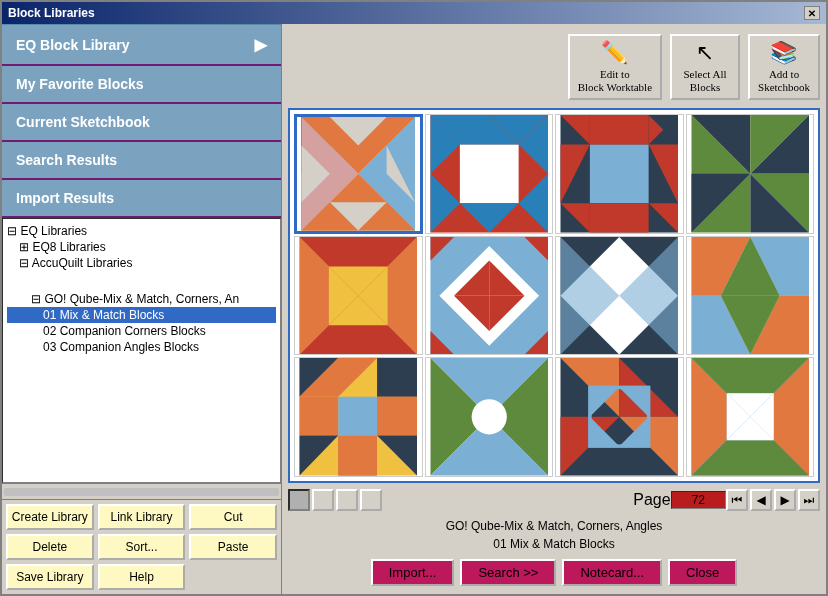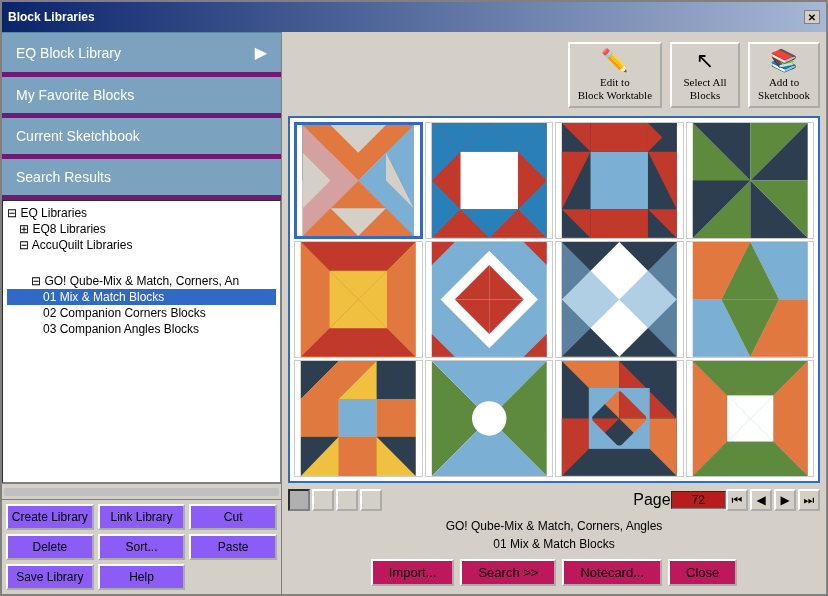--- a/index.html
+++ b/index.html
@@ -7,21 +7,21 @@
 
     .window { width: 828px; height: 596px; background: #d4d0c8; border: 2px solid #808080; display: flex; flex-direction: column; }
 
     .title-bar {
       background: linear-gradient(to right, #0a246a, #a6b8d4);
       color: white;
       padding: 3px 6px;
       display: flex;
       justify-content: space-between;
       align-items: center;
-      height: 30px;
+      height: 22px;
       flex-shrink: 0;
     }
     .title-bar-text { font-size: 12px; font-weight: bold; }
     .close-btn {
       width: 16px; height: 14px;
       background: #d4d0c8;
       border: 1px solid #808080;
       font-size: 10px;
       display: flex; align-items: center; justify-content: center;
       cursor: pointer;
@@ -34,23 +34,23 @@
     
     .left-panel { width: 280px; display: flex; flex-direction: column; background: #d4d0c8; border-right: 1px solid #808080; flex-shrink: 0; }
 
     .nav-section { display: flex; flex-direction: column; }
 
     .nav-item {
       background: #7ba3c0;
       color: white;
       padding: 10px 14px;
       font-size: 14px;
-      font-weight: normal;
-      cursor: pointer;
-      border-bottom: 5px solid #701a75;
+      font-weight: bold;
+      cursor: pointer;
+      border-bottom: 2px solid #701a75;
       display: flex;
       align-items: center;
       justify-content: space-between;
     }
     .nav-item:first-child { border-top: 1px solid #5a8aaa; }
     .nav-arrow { font-size: 16px; }
 
     .tree-area {
       flex: 1;
       background: white;
@@ -73,21 +73,21 @@
     .bottom-buttons {
       display: grid;
       grid-template-columns: 1fr 1fr 1fr;
       gap: 4px;
       padding: 4px;
       background: #d4d0c8;
       border-top: 1px solid #808080;
     }
     .btn {
       padding: 4px 2px;
-      background: #8b5cf6;
+      background: #fef9c3;
       border: 2px outset #ffffff;
       font-size: 12px;
       cursor: pointer;
       text-align: center;
       color: #000;
     }
 
     
     .right-panel { flex: 1; display: flex; flex-direction: column; padding: 6px; gap: 4px; }
 
@@ -175,20 +175,23 @@
         </div>
 
         <div class="nav-item">
           <span>Current Sketchbook</span>
         </div>
 
         <div class="nav-item">
           <span>Search Results</span>
         </div>
 
+        <div class="nav-item">
+          <span>Import Results</span>
+        </div>
       </div>
 
       <div class="tree-area">
         <div class="tree-item">
           <span>⊟ EQ Libraries</span>
         </div>
         <div class="tree-item indent1">
           <span>⊞ EQ8 Libraries</span>
         </div>
         <div class="tree-item indent1">

